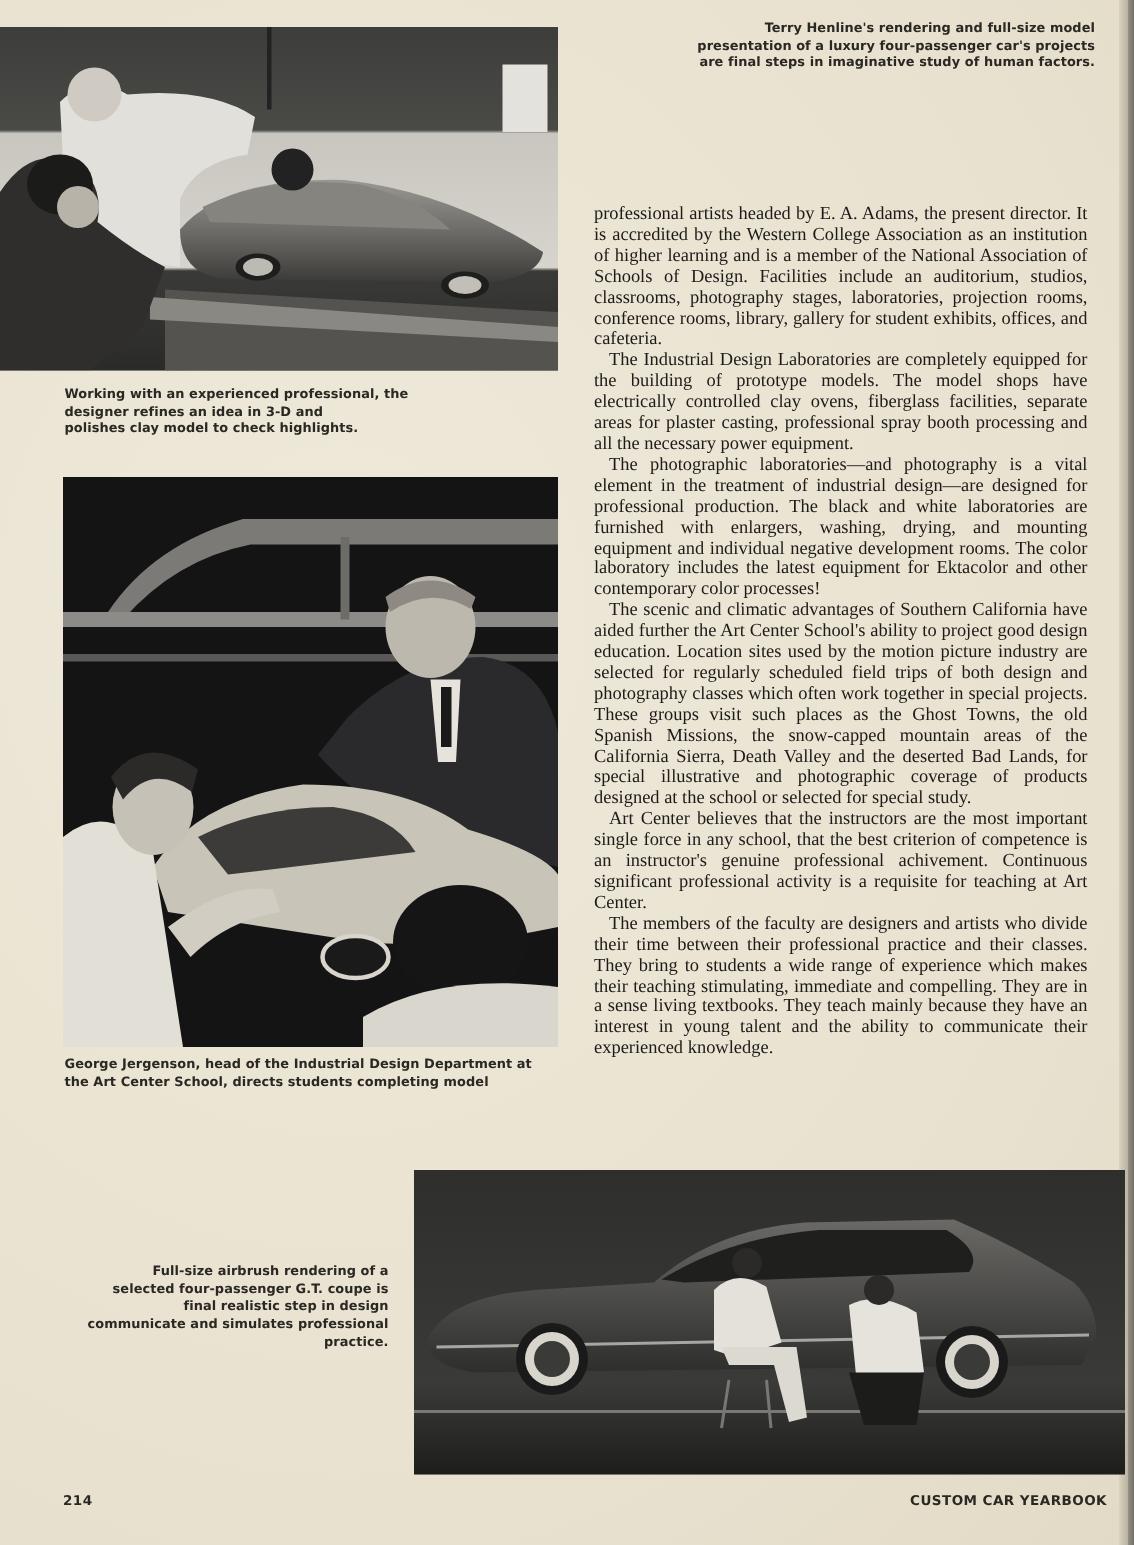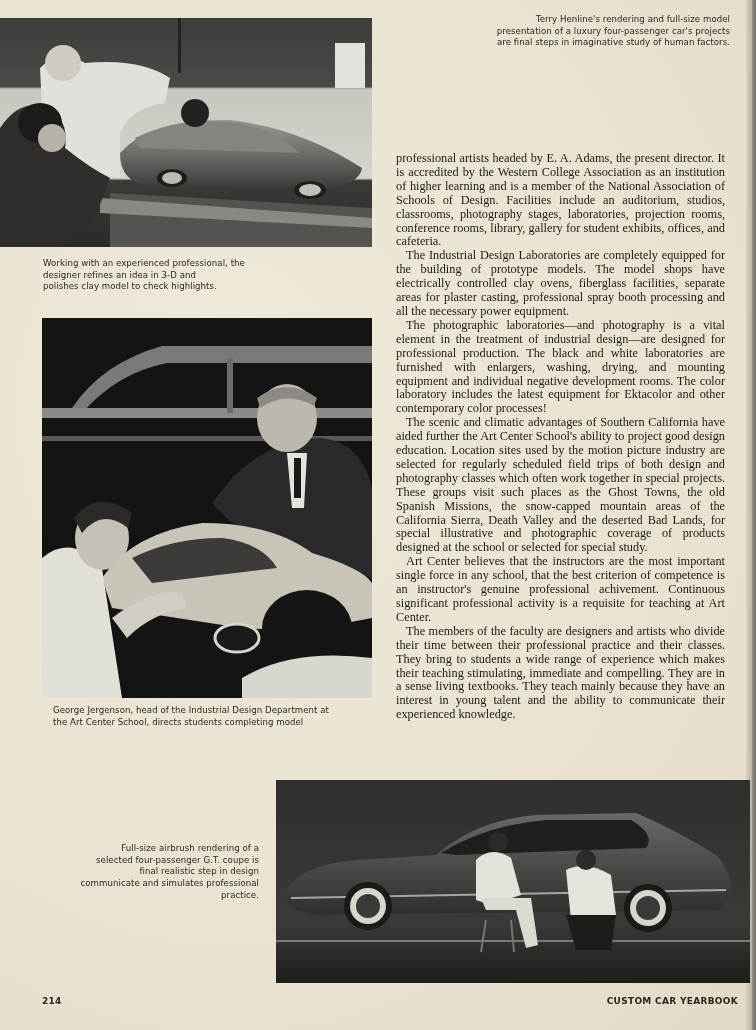--- a/index.html
+++ b/index.html
@@ -15,40 +15,40 @@
   }
   .right-edge::after {
     content: ""; position: absolute; right: 0; top: 0; width: 4px; height: 1030px;
     background: #2a2a2a;
     clip-path: polygon(0 0, 100% 0, 100% 100%, 0 100%);
     opacity: 0.25;
   }
   .caption {
     position: absolute;
     font-family: "DejaVu Sans", sans-serif;
-    font-weight: normal;
+    font-weight: bold;
     font-size: 8.6px;
     line-height: 11.7px;
     color: #2a2823;
     letter-spacing: 0.05px;
   }
   .caption .ln { display: block; white-space: nowrap; }
   .cap-top { right: 26px; top: 14px; text-align: right; }
   .cap-1 { left: 43px; top: 258px; }
-  .cap-2 { left: 53px; top: 705px; }
+  .cap-2 { left: 43px; top: 705px; }
   .cap-3 { right: 497px; top: 843px; text-align: right; }
 
   .photo { position: absolute; overflow: hidden; background: #2b2b2b; }
   .photo svg { display: block; width: 100%; height: 100%; }
   .photo-1 { left: 0; top: 18px; width: 372px; height: 229px; }
   .photo-2 { left: 42px; top: 318px; width: 330px; height: 380px; }
   .photo-3 { left: 276px; top: 780px; width: 474px; height: 203px; }
 
   .body-text {
-    position: absolute; left: 396px; top: 152px; width: 329px;
+    position: absolute; left: 396px; top: 136px; width: 329px;
     font-family: "Liberation Serif", serif;
     font-size: 12.3px; line-height: 13.9px;
     color: #1c1b18;
     text-align: justify;
     hyphens: manual;
   }
   .body-text p { margin: 0; }
   .body-text p + p { text-indent: 10px; }
   .body-text p:first-child { text-indent: 0; }
 

